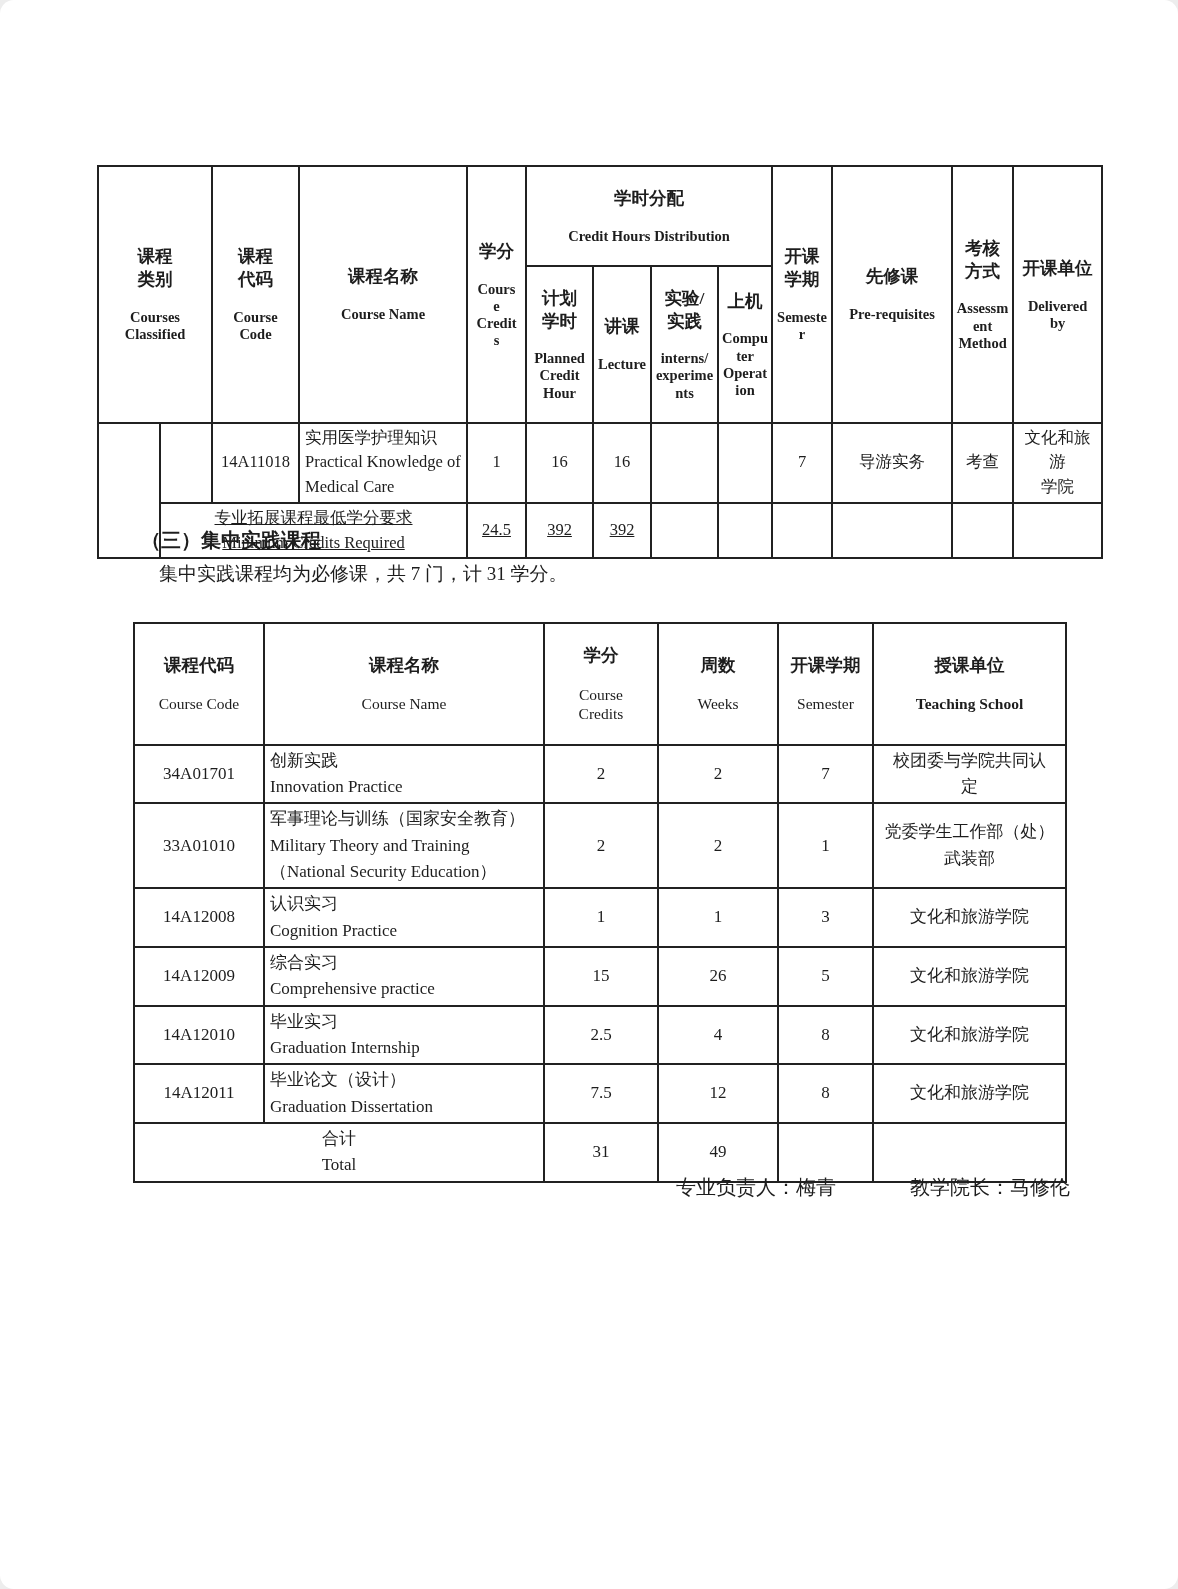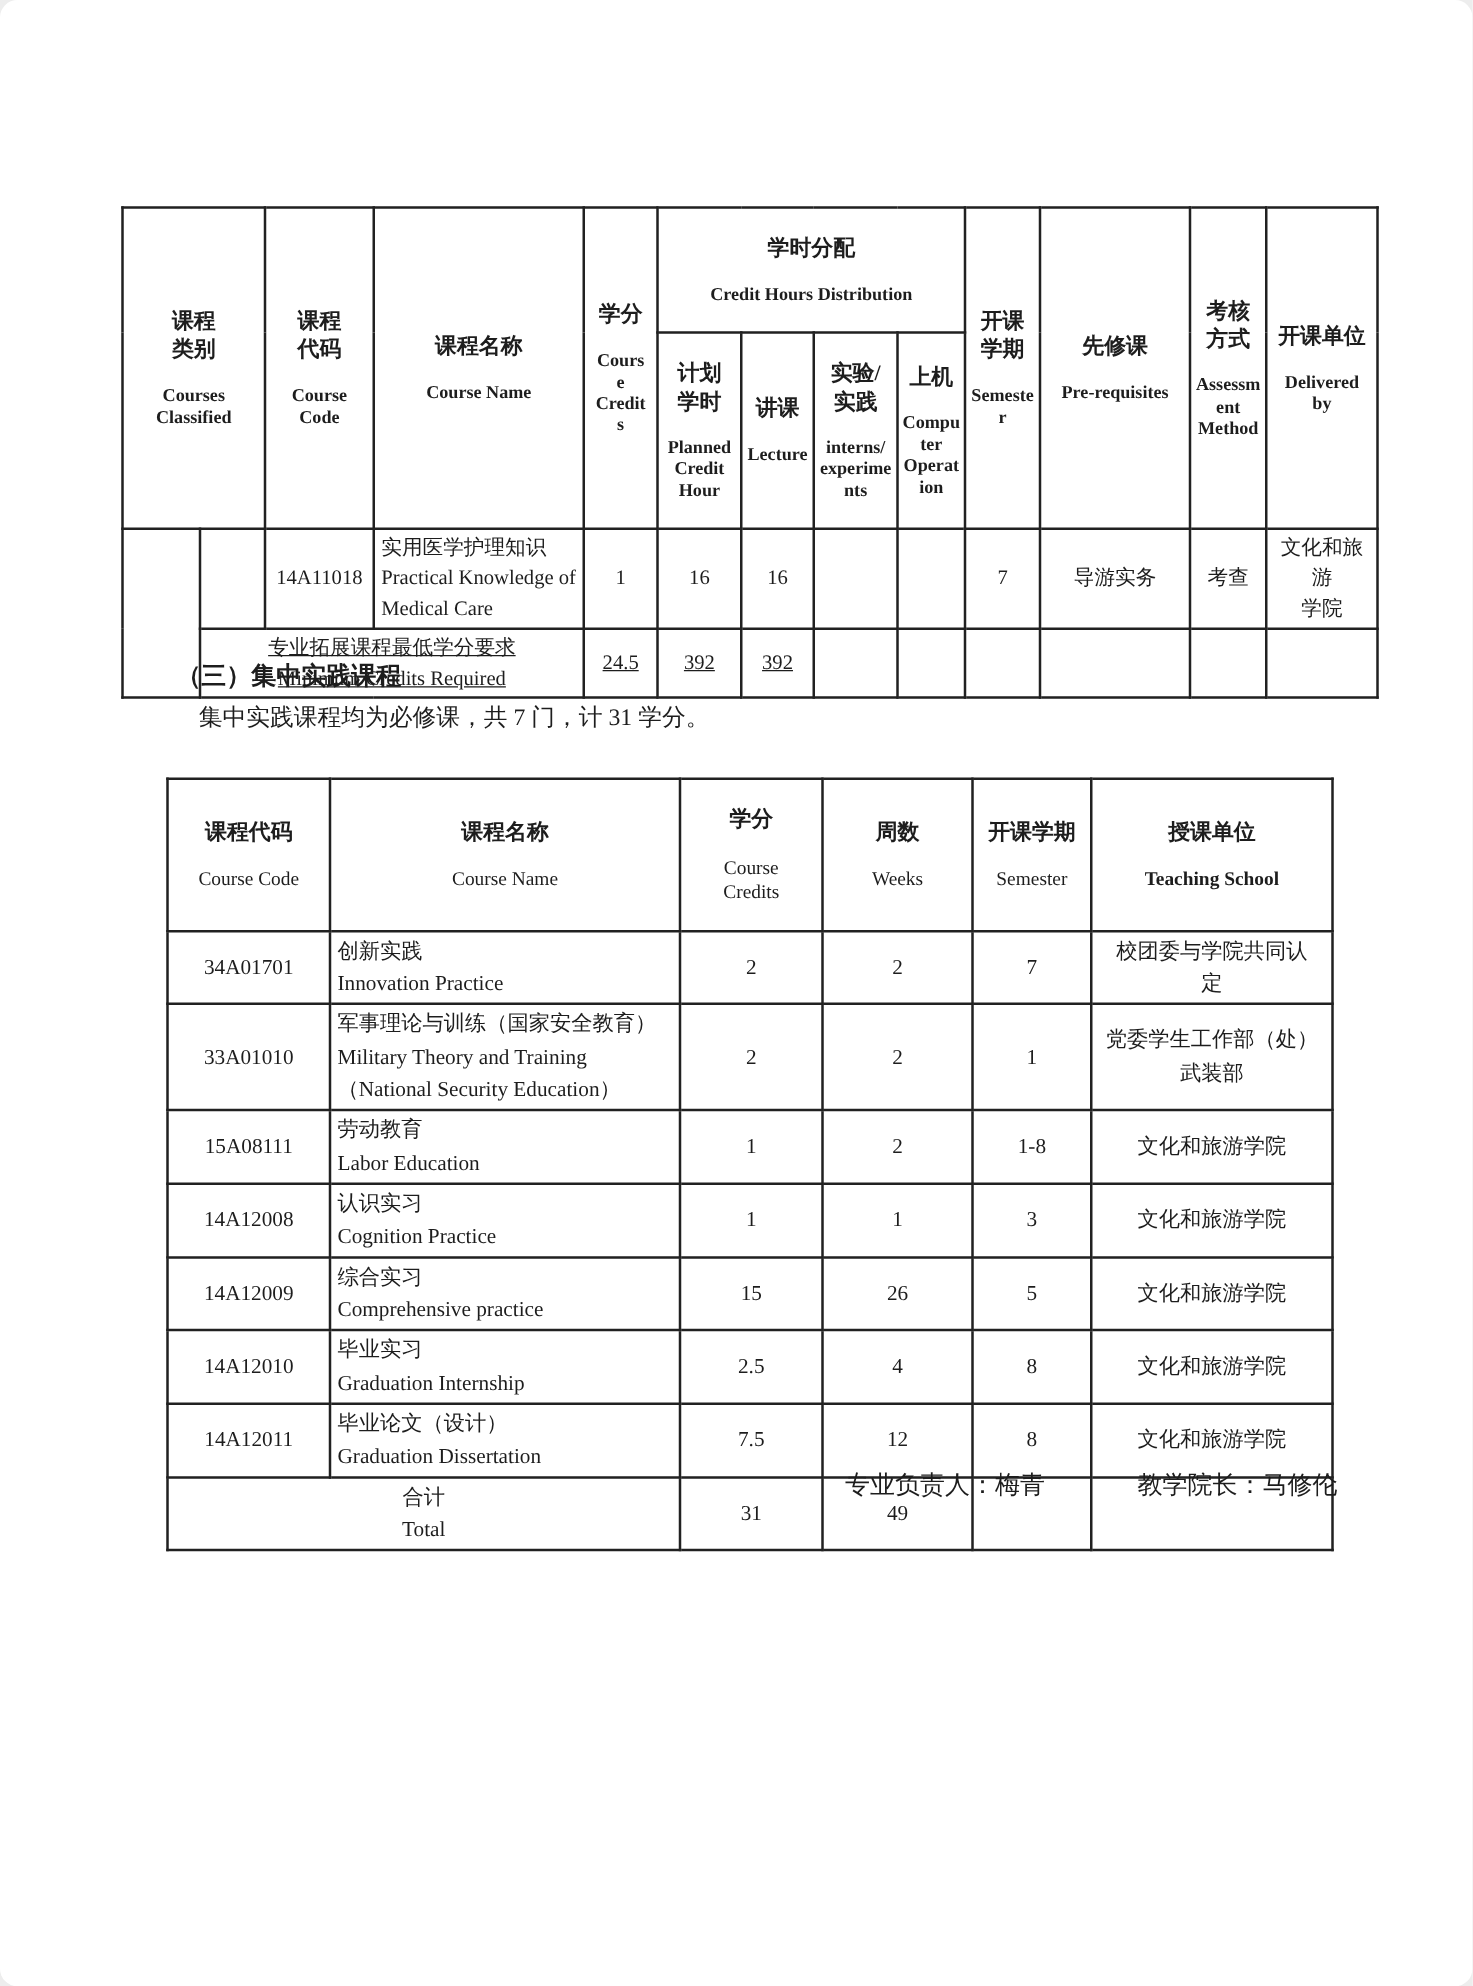--- a/index.html
+++ b/index.html
@@ -271,29 +271,20 @@
       <td>33A01010</td>
       <td class="name-cell">军事理论与训练（国家安全教育）
 Military Theory and Training
 （National Security Education）</td>
       <td>2</td>
       <td>2</td>
       <td>1</td>
       <td>党委学生工作部（处）
 武装部</td>
     </tr>
-    <tr class="r2">
-      <td>15A08111</td>
-      <td class="name-cell">劳动教育
-Labor Education</td>
-      <td>1</td>
-      <td>2</td>
-      <td>1-8</td>
-      <td>文化和旅游学院</td>
-    </tr>
     <tr class="r3">
       <td>14A12008</td>
       <td class="name-cell">认识实习
 Cognition Practice</td>
       <td>1</td>
       <td>1</td>
       <td>3</td>
       <td>文化和旅游学院</td>
     </tr>
     <tr class="r4">

